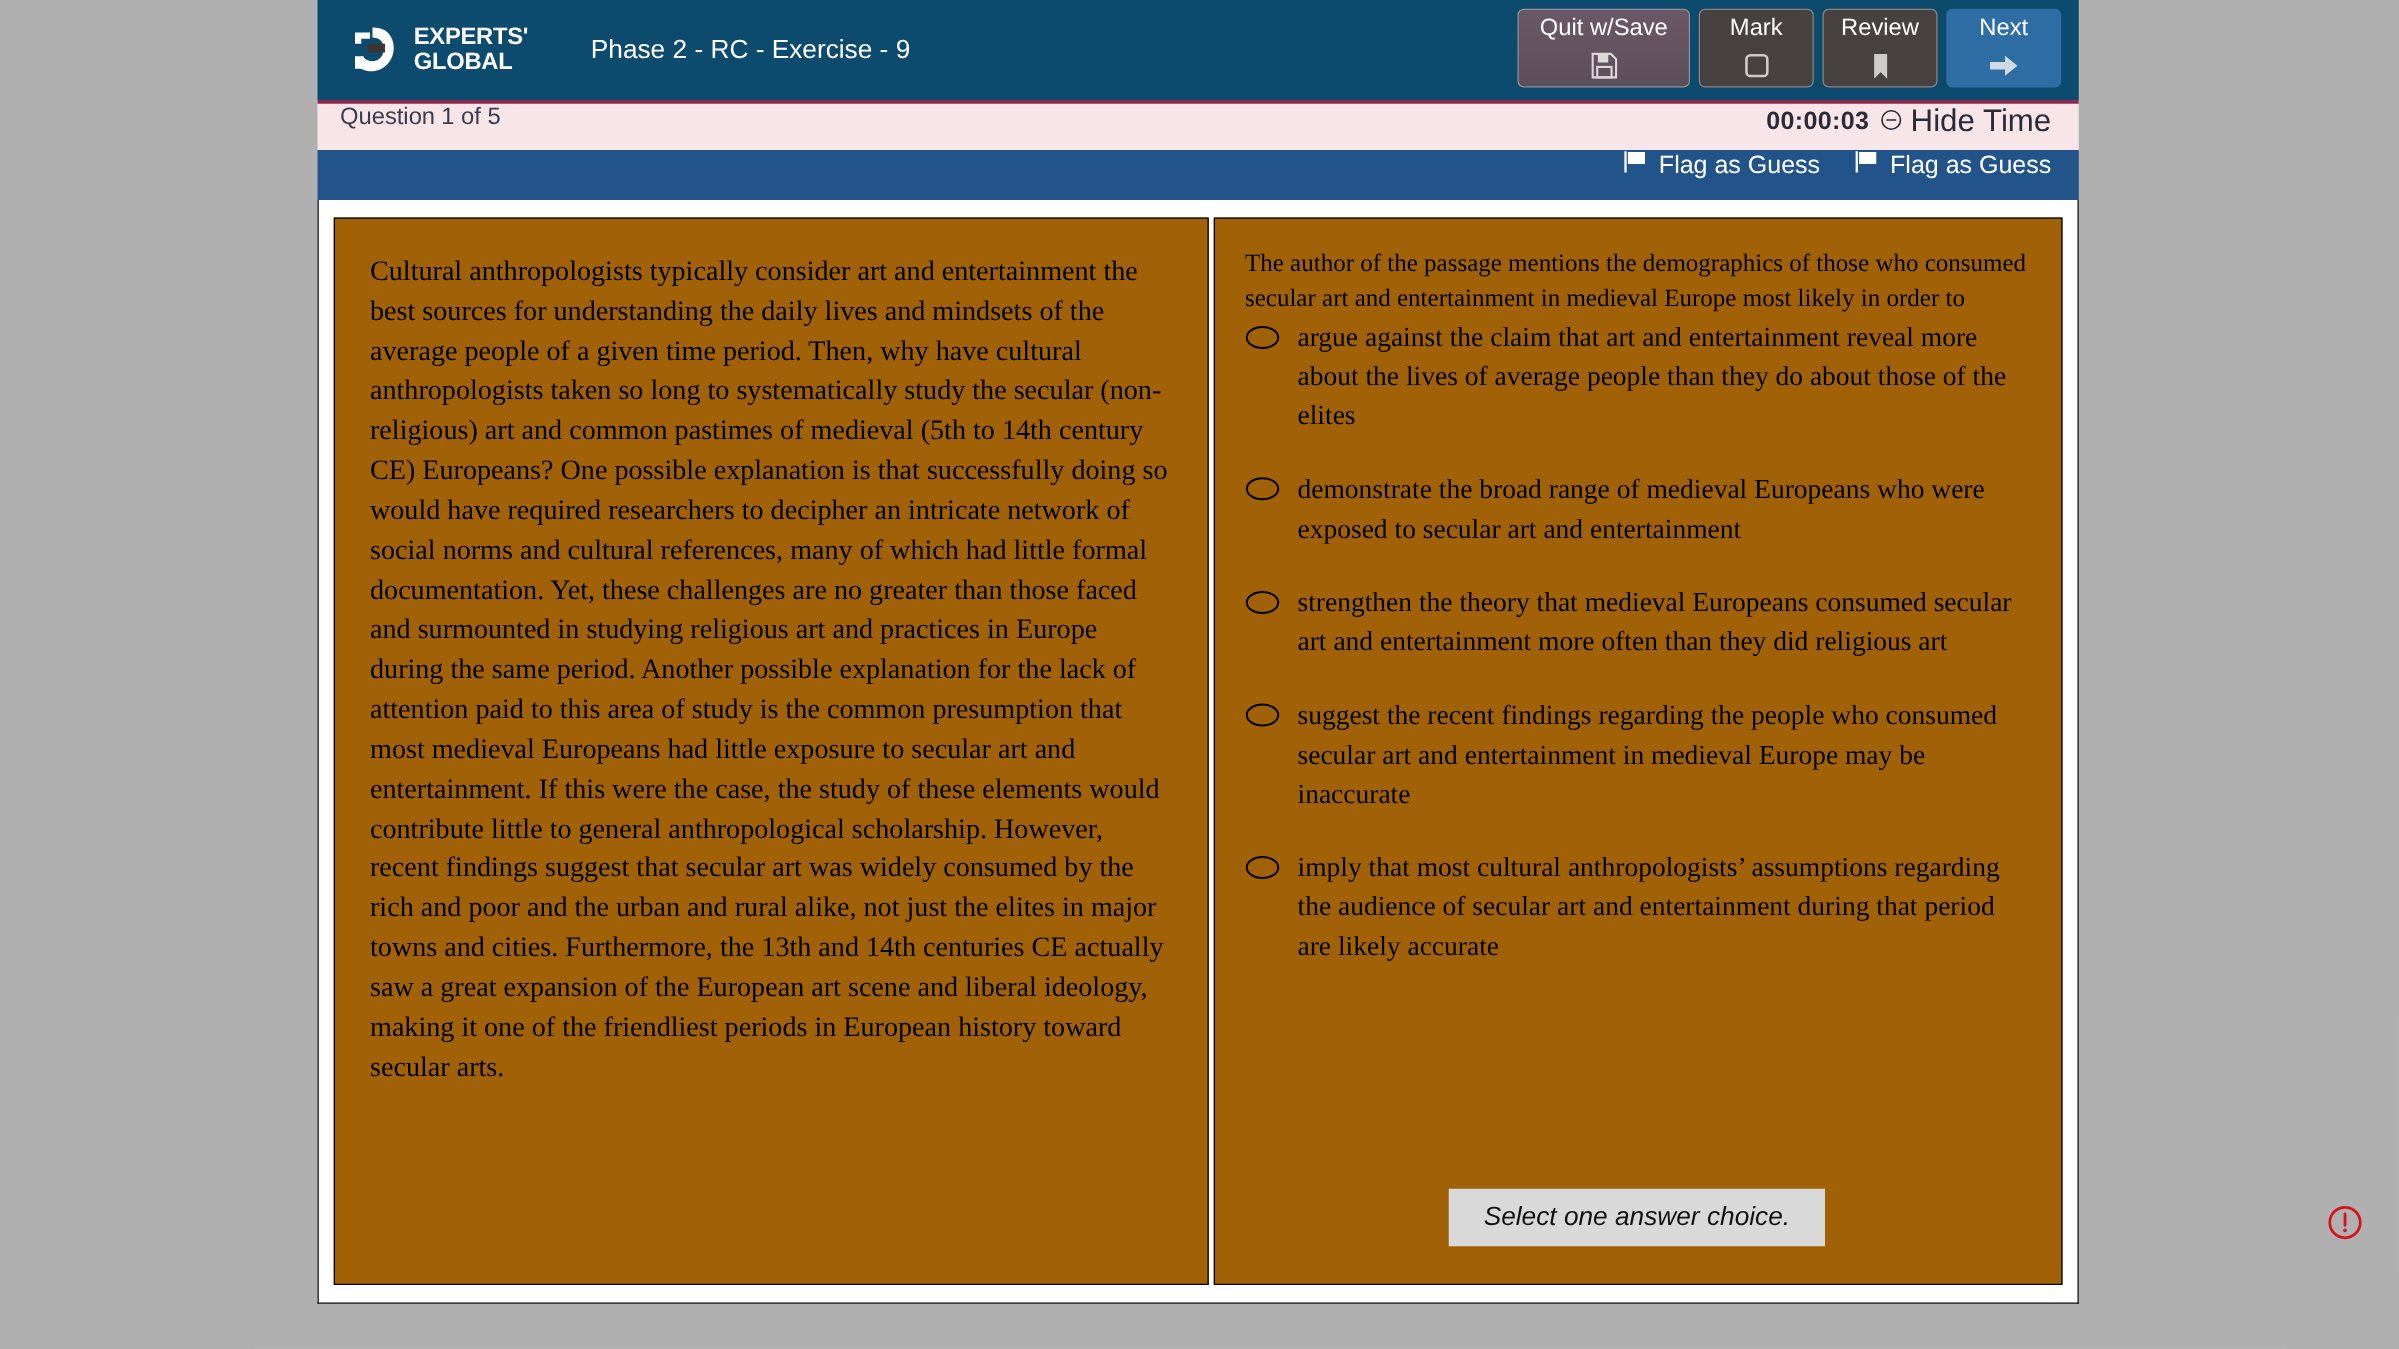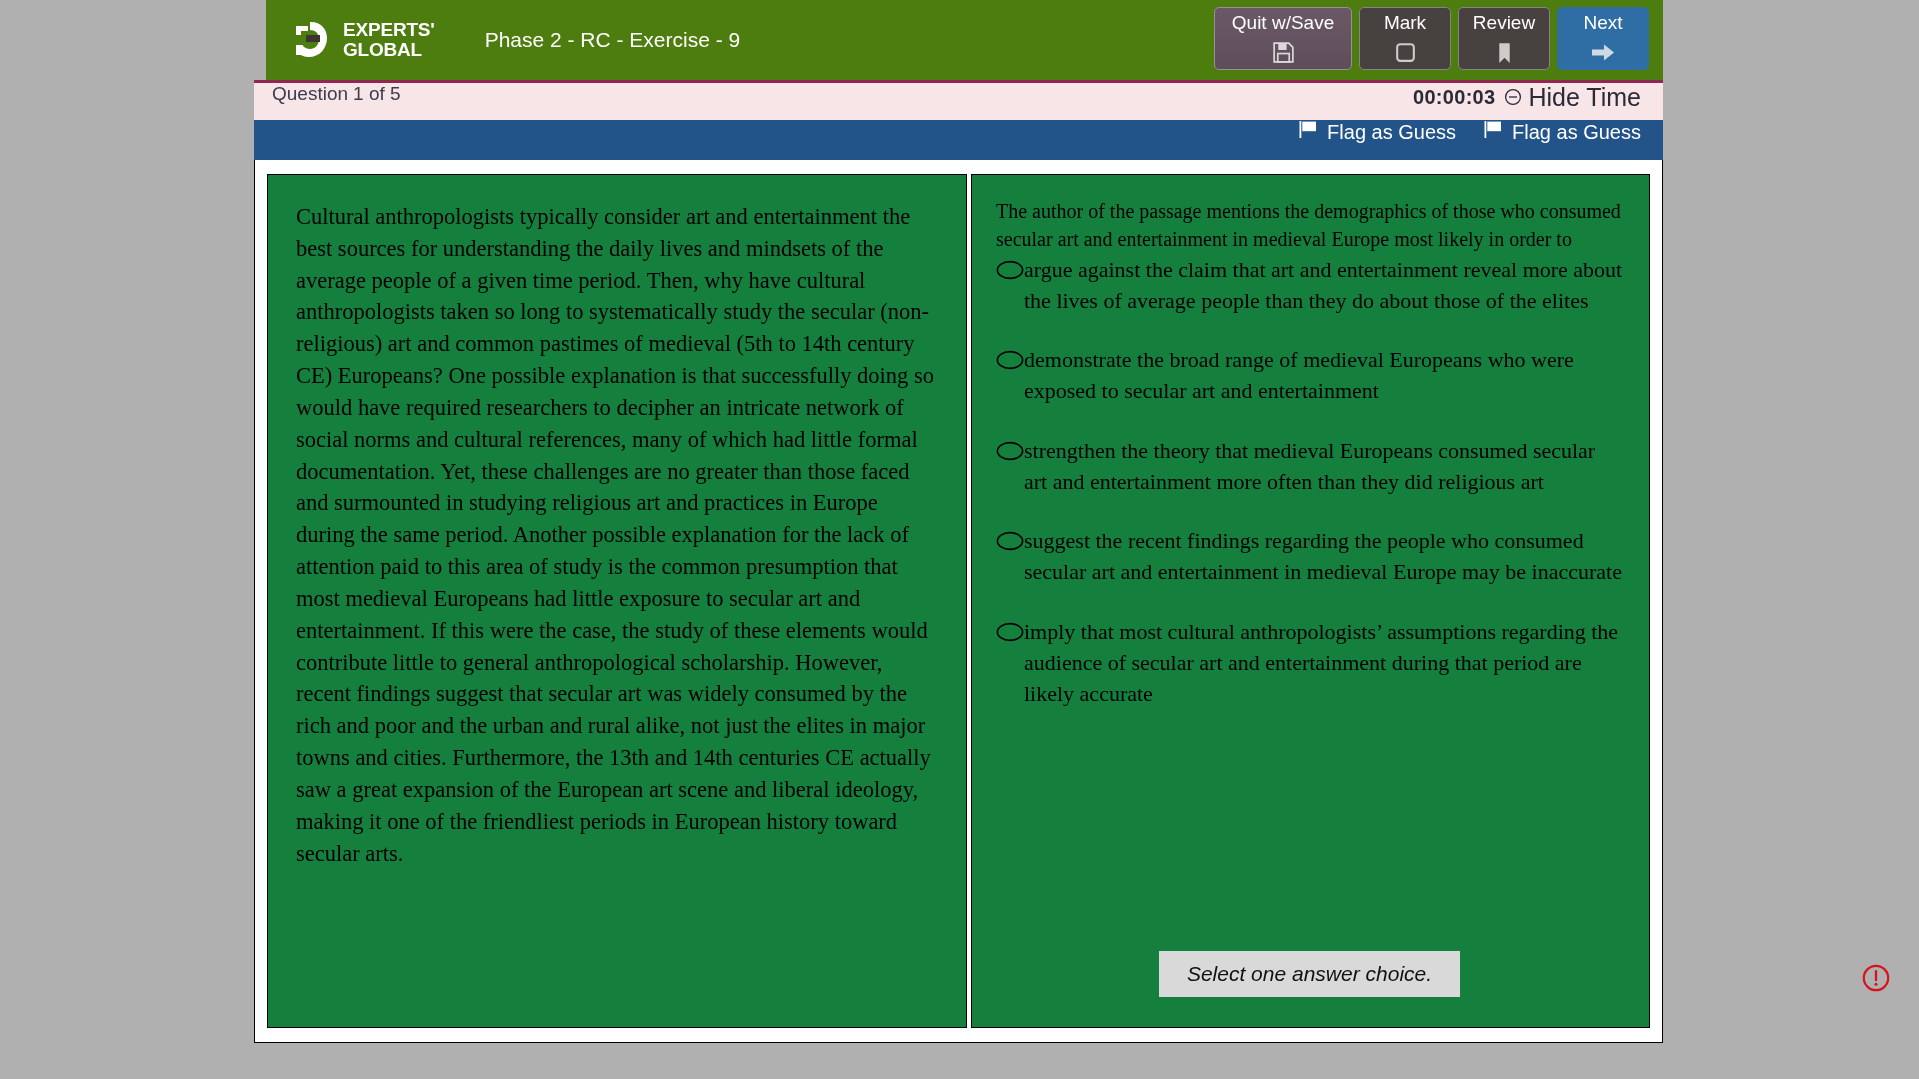--- a/index.html
+++ b/index.html
@@ -19,26 +19,25 @@
     top: 0;
     width: 1409px;
     height: 1043px;
     display: flex;
     flex-direction: column;
   }
 
   
   #top-header {
     height: 80px;
-    background: #4d7c0f;
+    background: #0c4a6e;
     display: flex;
     align-items: center;
     position: relative;
     flex: 0 0 80px;
-    margin-left: 12px;
   }
 
   #brand-block {
     display: flex;
     align-items: center;
     margin-left: 22px;
   }
 
   #logo-mark {
     width: 46px;
@@ -171,21 +170,21 @@
     border-top: none;
     margin: 0;
     display: flex;
     padding: 14px 12px 14px 12px;
     gap: 4px;
     position: relative;
   }
 
   .panel {
     border: 1px solid #000000;
-    background: #15803d;
+    background: #a16207;
     overflow: hidden;
     position: relative;
   }
 
   #passage-panel {
     width: 700px;
     flex: 0 0 700px;
     padding: 26px 30px 20px 28px;
   }
 
@@ -214,20 +213,21 @@
   }
 
   #choices-list {
     display: flex;
     flex-direction: column;
   }
 
   .choice-row {
     display: flex;
     align-items: flex-start;
+    gap: 14px;
     margin-bottom: 28px;
     cursor: pointer;
   }
   .choice-radio {
     flex: 0 0 auto;
     margin-top: 6px;
     cursor: pointer;
   }
   .choice-text {
     font-size: 22px;

